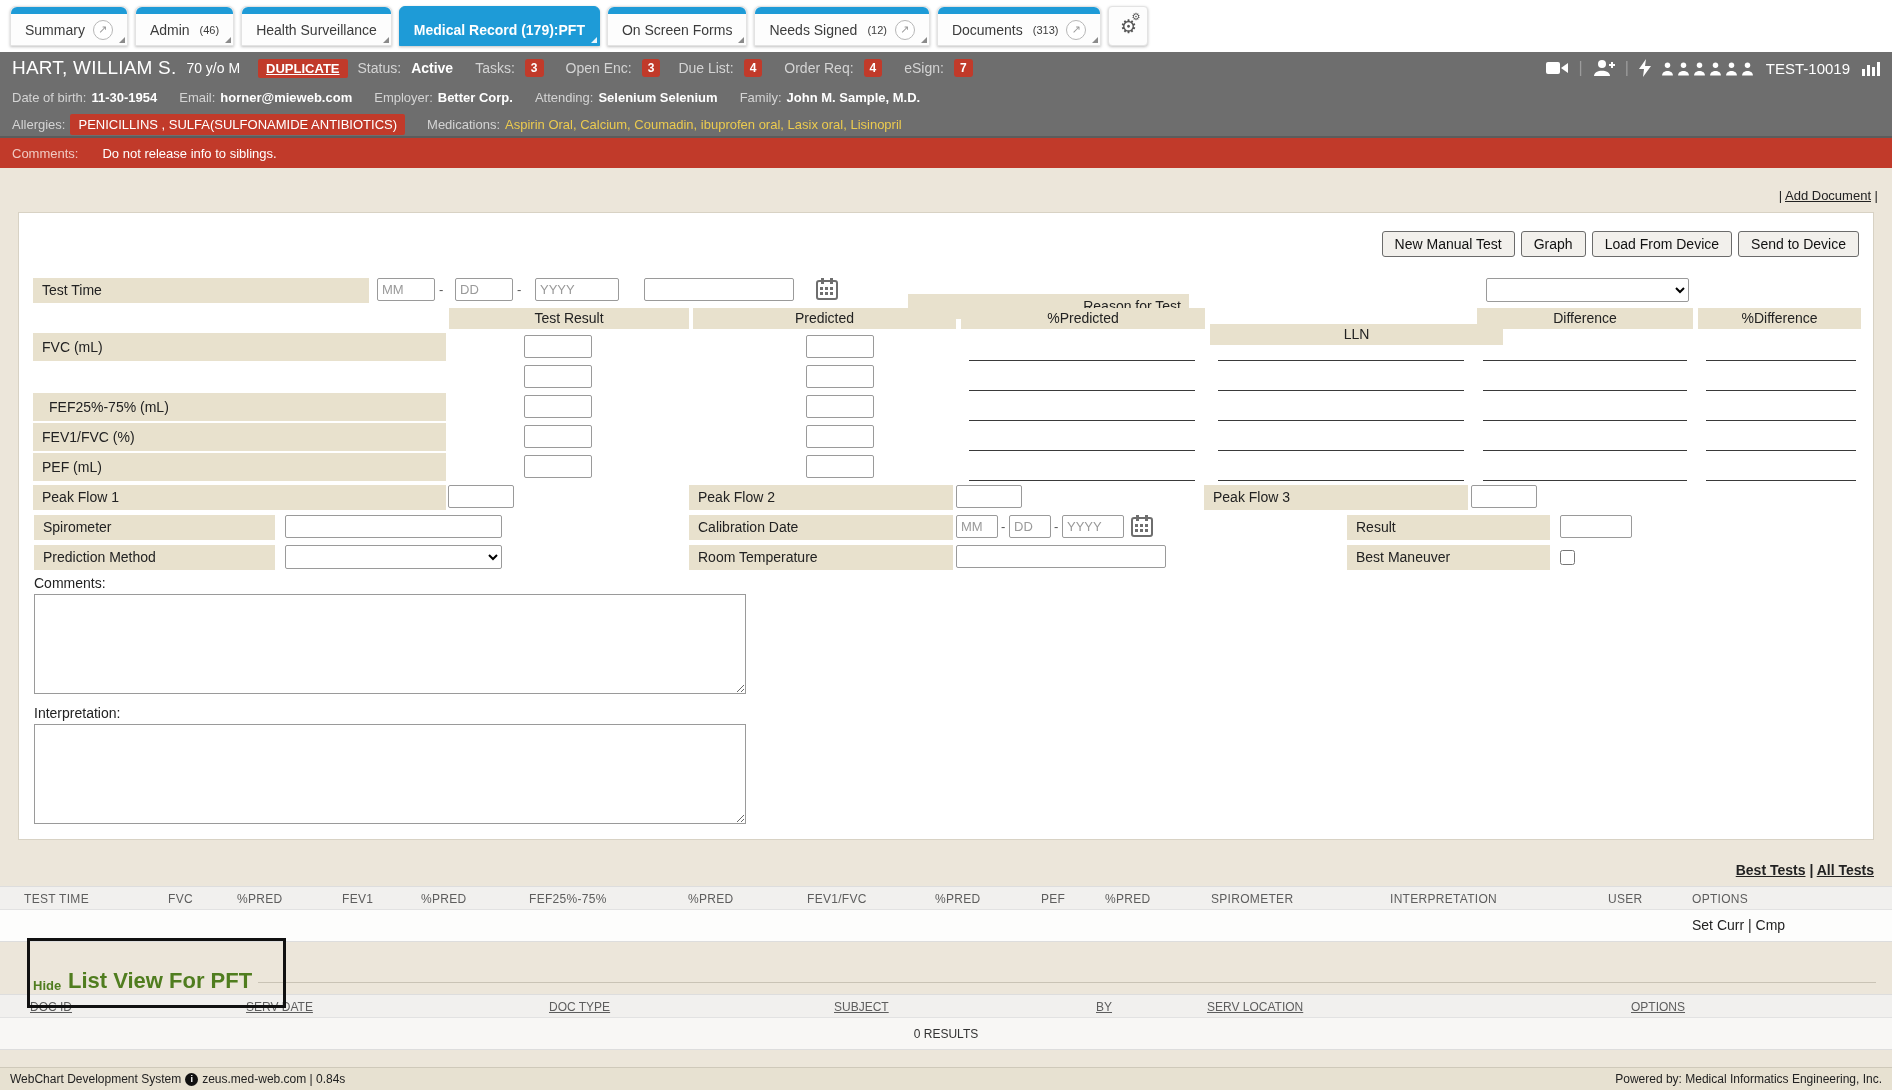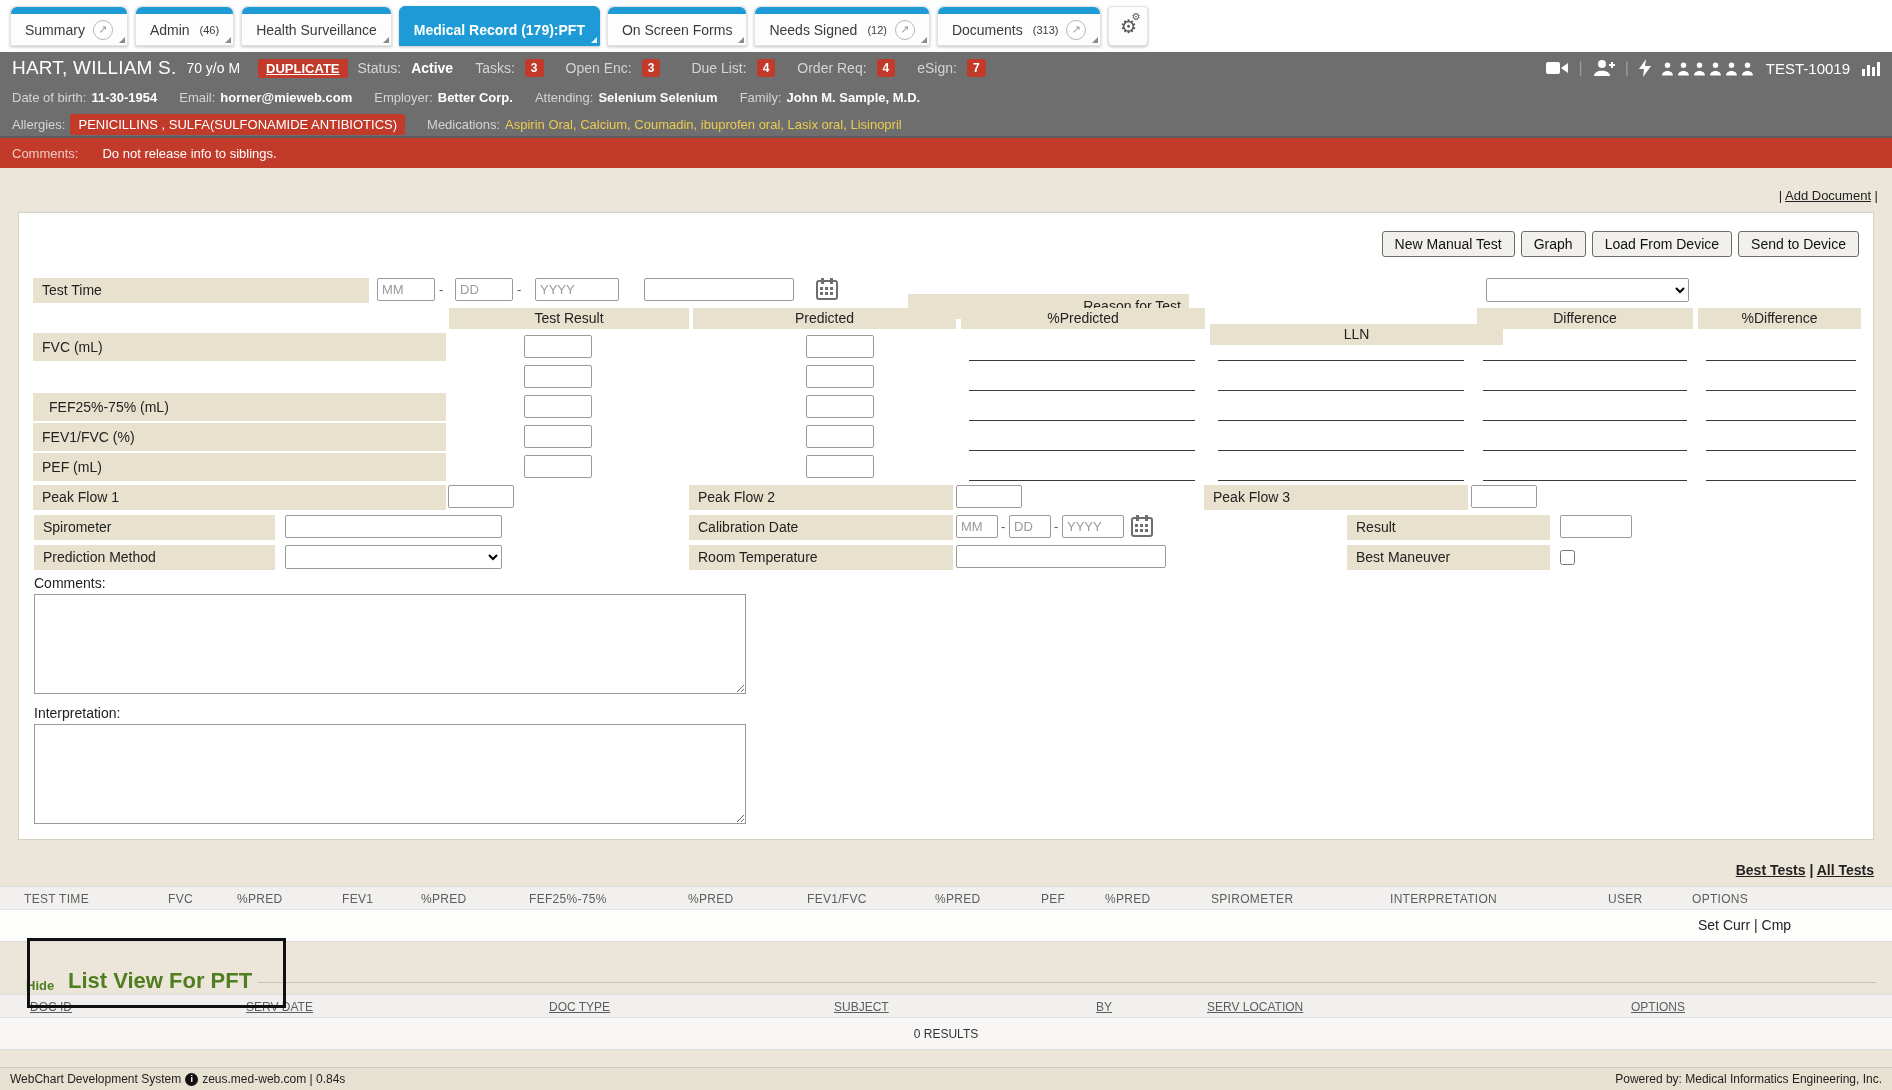--- a/index.html
+++ b/index.html
@@ -63,26 +63,26 @@
   .uline { position:absolute; height:1px; background:#3a3a3a; }
   .txa-label { position:absolute; font-size:14px; color:#222; }
   .txa { position:absolute; width:712px; height:100px; border:1px solid #9a9a9a; resize:both; font-family:"Liberation Sans", sans-serif; font-size:13px; }
 
   
   .tests-links { position:absolute; top:694px; right:18px; font-size:14px; font-weight:bold; color:#222; }
   .tests-links a { color:#222; text-decoration:underline; cursor:pointer; }
   .res-head { position:absolute; top:718px; left:0; width:1892px; height:24px; background:#f1f0ee; border-top:1px solid #ddd; border-bottom:1px solid #e2e2e2; }
   .res-head span { position:absolute; top:5px; font-size:12px; color:#5d5d5d; letter-spacing:.3px; }
   .setcurr-row { position:absolute; top:742px; left:0; width:1892px; height:32px; background:#fdfdfc; border-bottom:1px solid #ddd; }
-  .setcurr { position:absolute; top:7px; left:1692px; font-size:14px; color:#222;margin-left:6px; }
+  .setcurr { position:absolute; top:7px; left:1692px; font-size:14px; color:#222; }
   .setcurr a { color:#222; cursor:pointer; text-decoration:none; }
 
   
   .lv-header { position:absolute; top:796px; left:0; width:1892px; height:40px; }
-  .hide-link { position:absolute; left:26px; top:14px; font-size:13px; font-weight:bold; color:#507d1f; cursor:pointer; }
+  .hide-link { position:absolute; left:33px; top:14px; font-size:13px; font-weight:bold; color:#507d1f; cursor:pointer; }
   .lv-title { position:absolute; left:68px; top:4px; font-size:22px; font-weight:bold; color:#507d1f; }
   .lv-rule { position:absolute; left:258px; right:16px; top:18px; height:1px; background:#c9c3b5; }
   .annotation-box { position:absolute; top:770px; left:27px; width:259px; height:70px; border:3px solid #111; background:transparent; z-index:5; }
 
   .doc-head { position:absolute; top:826px; left:0; width:1892px; height:24px; background:#f1f0ee; border-top:1px solid #ddd; border-bottom:1px solid #e2e2e2; }
   .doc-head span { position:absolute; top:5px; font-size:12px; color:#5d5d5d; text-decoration:underline; cursor:pointer; }
   .results-row { position:absolute; top:850px; left:0; width:1892px; height:32px; background:#f8f7f5; border-bottom:1px solid #ddd; display:flex; align-items:center; justify-content:center; font-size:12px; color:#333; }
 
   
   .footer { position:absolute; top:899px; left:0; width:1892px; height:23px; background:#e7e1d1; border-top:1px solid #cfc9ba; display:flex; align-items:center; font-size:12px; color:#222; padding:0 10px; }
@@ -140,21 +140,21 @@
     <div class="p-row1">
       <span class="p-name">HART, WILLIAM S.</span>
       <span class="p-age">70 y/o M</span>
       <span class="dup">DUPLICATE</span>
       <span class="p-label">Status:</span>
       <span class="p-val">Active</span>
       <span class="p-label" style="margin-left:12px">Tasks:</span>
       <span class="badge">3</span>
       <span class="p-label" style="margin-left:12px">Open Enc:</span>
       <span class="badge">3</span>
-      <span class="p-label" style="margin-left:21px">Due List:</span>
+      <span class="p-label" style="margin-left:8px">Due List:</span>
       <span class="badge">4</span>
       <span class="p-label" style="margin-left:12px">Order Req:</span>
       <span class="badge">4</span>
       <span class="p-label" style="margin-left:12px">eSign:</span>
       <span class="badge">7</span>
       <span class="p-right">
         <span class="icon-btn">
           <svg class="wicon" width="22" height="16" viewBox="0 0 22 16">
               <rect x="0" y="2" width="14" height="12" rx="2" fill="#fff"></rect>
               <polygon points="15,8 22,3 22,13" fill="#fff"></polygon>

